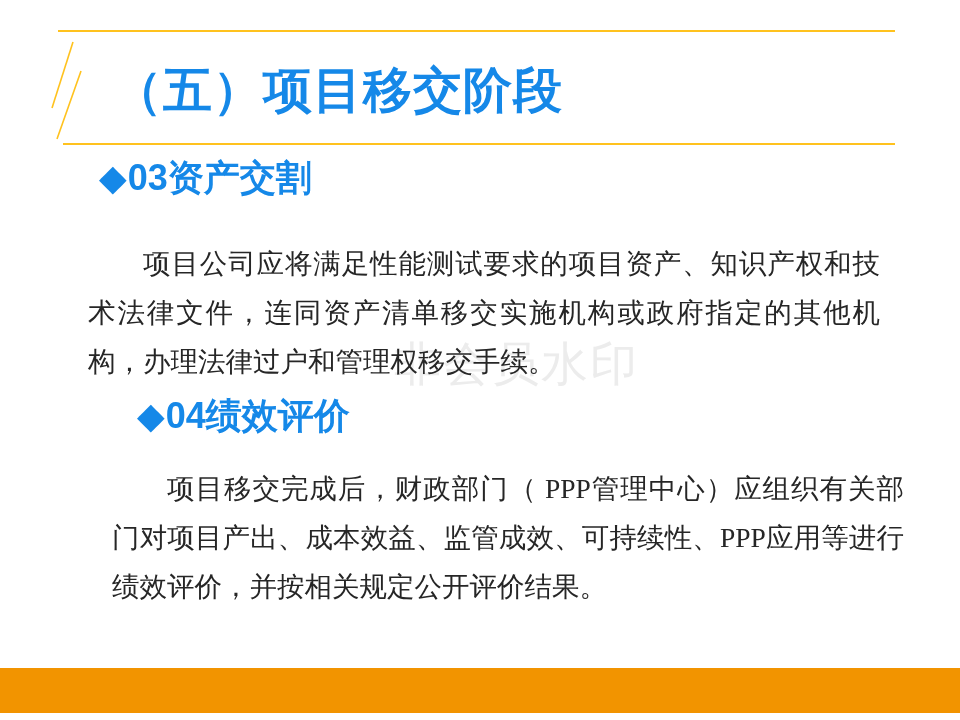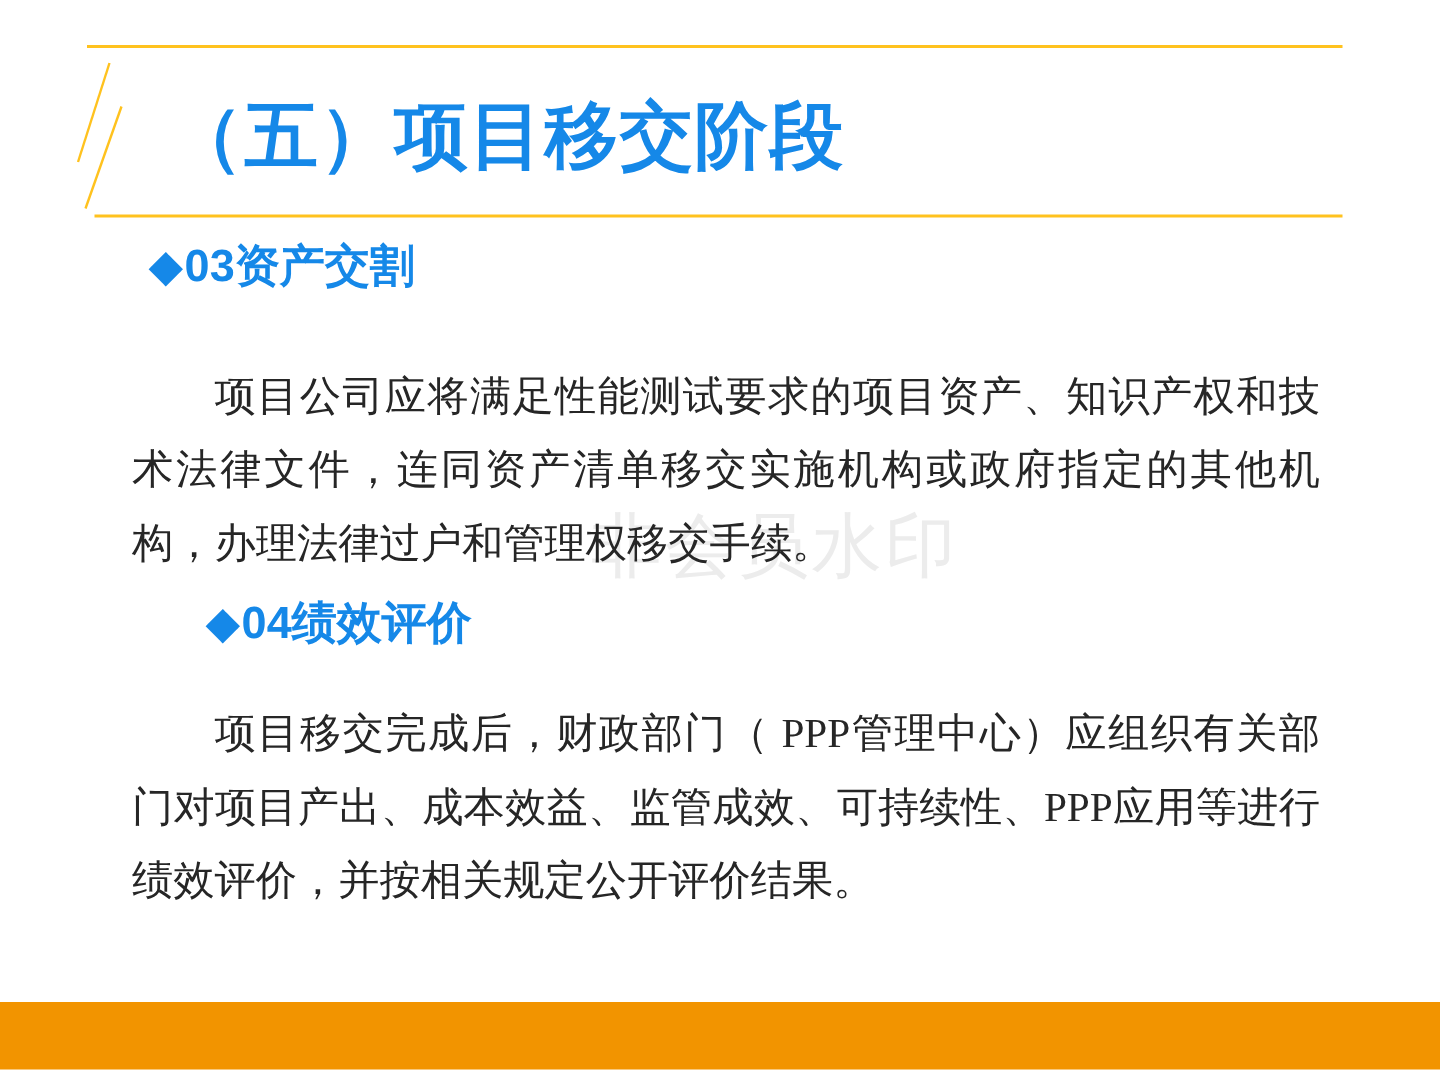--- a/index.html
+++ b/index.html
@@ -44,21 +44,21 @@
     letter-spacing: 2px;
     white-space: nowrap;
     font-family: "Liberation Sans", "DejaVu Sans", sans-serif;
     z-index: 0;
     margin-left: 27px;
   }
   .section-heading {
     position: absolute;
     left: 99px;
     margin: 0;
-    font-size: 30px;
+    font-size: 36px;
     line-height: 36px;
     font-weight: bold;
     color: #1588E8;
     white-space: nowrap;
     z-index: 1;
     font-family: "Liberation Sans", "DejaVu Sans", sans-serif;
   }
   .heading-03 { top: 160px; }
   .heading-04 { top: 398px; margin-left: 38px; }
   .diamond {
@@ -72,21 +72,21 @@
     margin: 0;
     font-size: 27.5px;
     line-height: 49px;
     color: #262626;
     text-align: justify;
     text-indent: 2em;
     font-family: "Liberation Serif", "DejaVu Serif", serif;
     z-index: 1;
   }
   .para-1 { top: 239px; }
-  .para-2 { top: 464px; }
+  .para-2 { top: 464px; margin-left: 24px; }
   .para-3 { top: 609px; }
   .bottom-bar {
     position: absolute;
     left: 0;
     top: 668px;
     width: 960px;
     height: 45px;
     background: #F29400;
   }
 </style>

